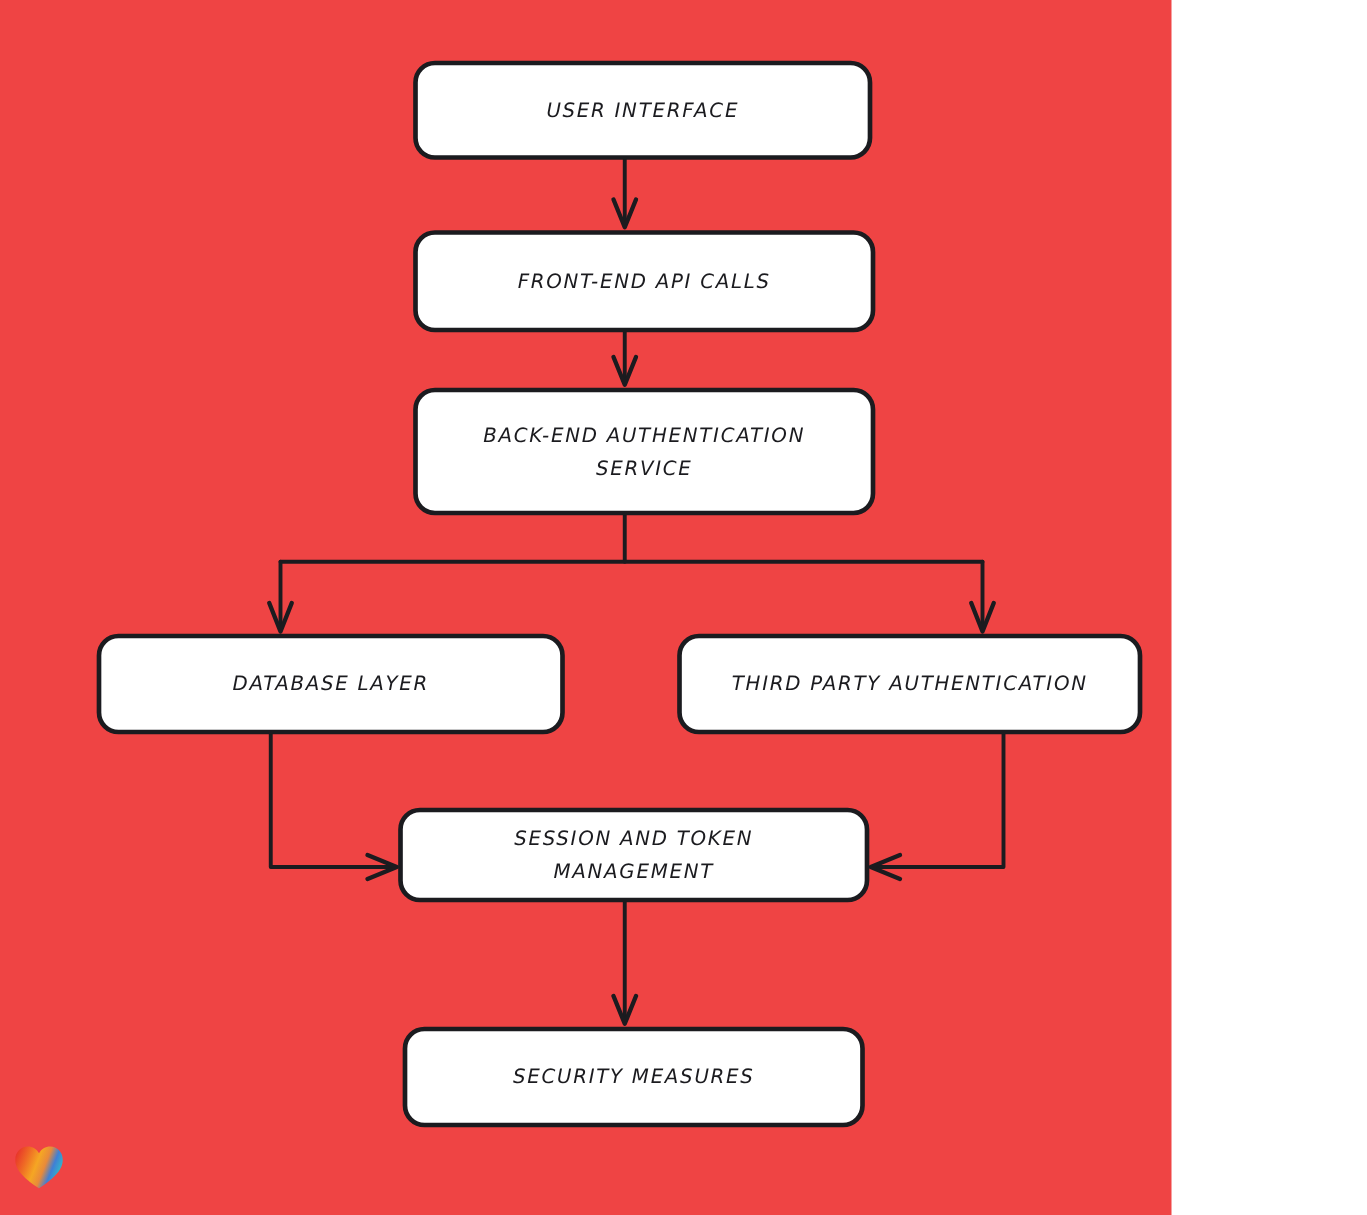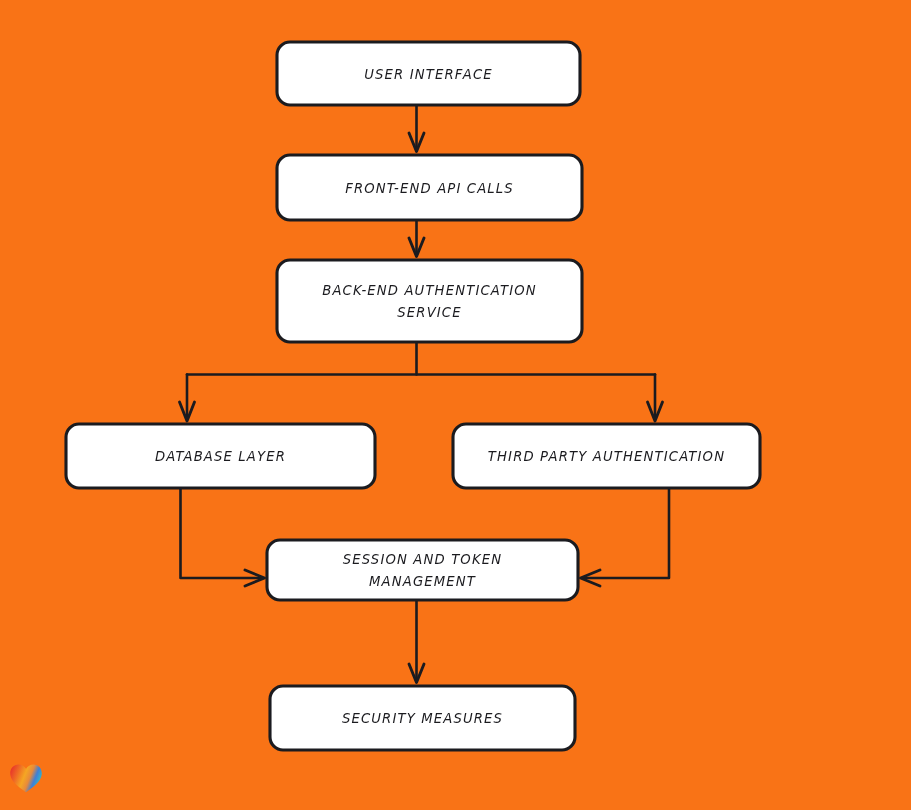--- a/index.html
+++ b/index.html
@@ -8,23 +8,23 @@
     background: #ffffff;
   }
   body {
     width: 911px;
     height: 810px;
     overflow: hidden;
     font-family: "DejaVu Sans", sans-serif;
   }
   #canvas {
     position: relative;
-    width: 911px;
+    width: 781px;
     height: 810px;
-    background: #f97316;
+    background: #ef4444;
     text-align: right;
   }
   #flow-svg {
     position: absolute;
     top: 0;
     left: 0;
     width: 911px;
     height: 810px;
   }
   .node-shape {

